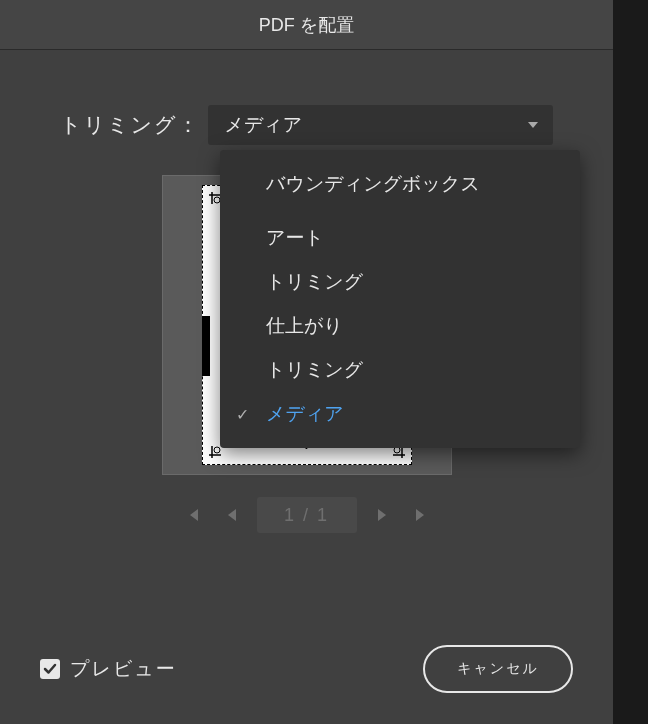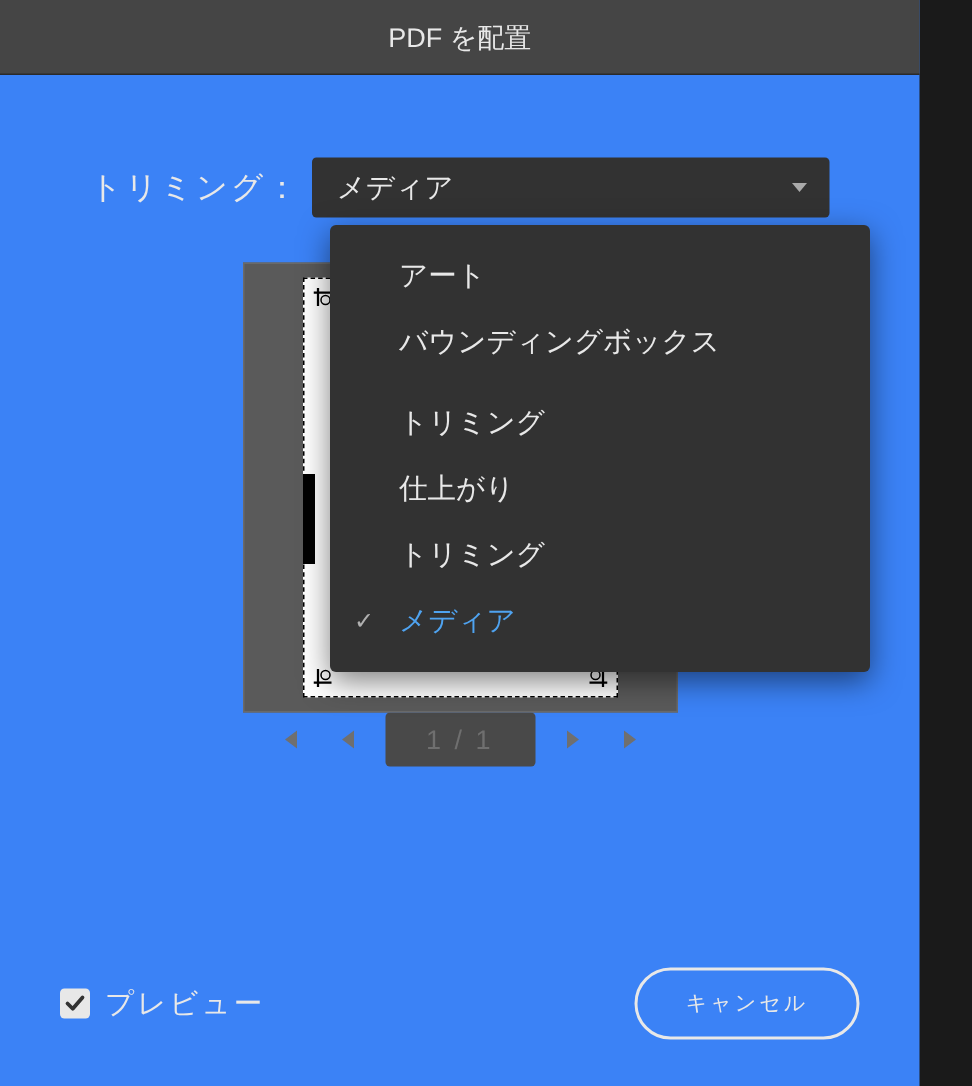--- a/index.html
+++ b/index.html
@@ -10,21 +10,21 @@
     }
     body {
       background: #1a1a1a;
       width: 648px;
       height: 724px;
       overflow: hidden;
     }
     .dialog {
       width: 613px;
       height: 724px;
-      background: #3b82f6;
+      background: #404040;
       display: flex;
       flex-direction: column;
     }
     .titlebar {
       height: 50px;
       background: #454545;
       border-bottom: 1px solid #2a2a2a;
       display: flex;
       align-items: center;
       justify-content: center;
@@ -143,20 +143,21 @@
       background: #000;
       width: 8px;
       height: 60px;
     }
     .strip-left { left: -1px; top: 130px; }
     .strip-right { right: -1px; top: 130px; }
     .pager {
       display: flex;
       align-items: center;
       gap: 14px;
+      margin-top: 22px;
     }
     .pager-btn {
       width: 24px;
       height: 24px;
       color: #6f6f6f;
       display: flex;
       align-items: center;
       justify-content: center;
       cursor: default;
     }
@@ -242,22 +243,22 @@
   <div class="content">
     <div class="row-trim">
       <span class="label">トリミング：</span>
       <div class="dropdown">
         <span>メディア</span>
         <span class="dropdown-chevron"></span>
       </div>
     </div>
 
     <div class="dropdown-menu">
+      <div class="menu-item spacer-after">バウンディングボックス</div>
       <div class="menu-item">アート</div>
-      <div class="menu-item spacer-after">バウンディングボックス</div>
       <div class="menu-item">トリミング</div>
       <div class="menu-item">仕上がり</div>
       <div class="menu-item">トリミング</div>
       <div class="menu-item selected">
         <span class="checkmark">✓</span>
         <span>メディア</span>
       </div>
     </div>
 
     <div class="preview-area">

